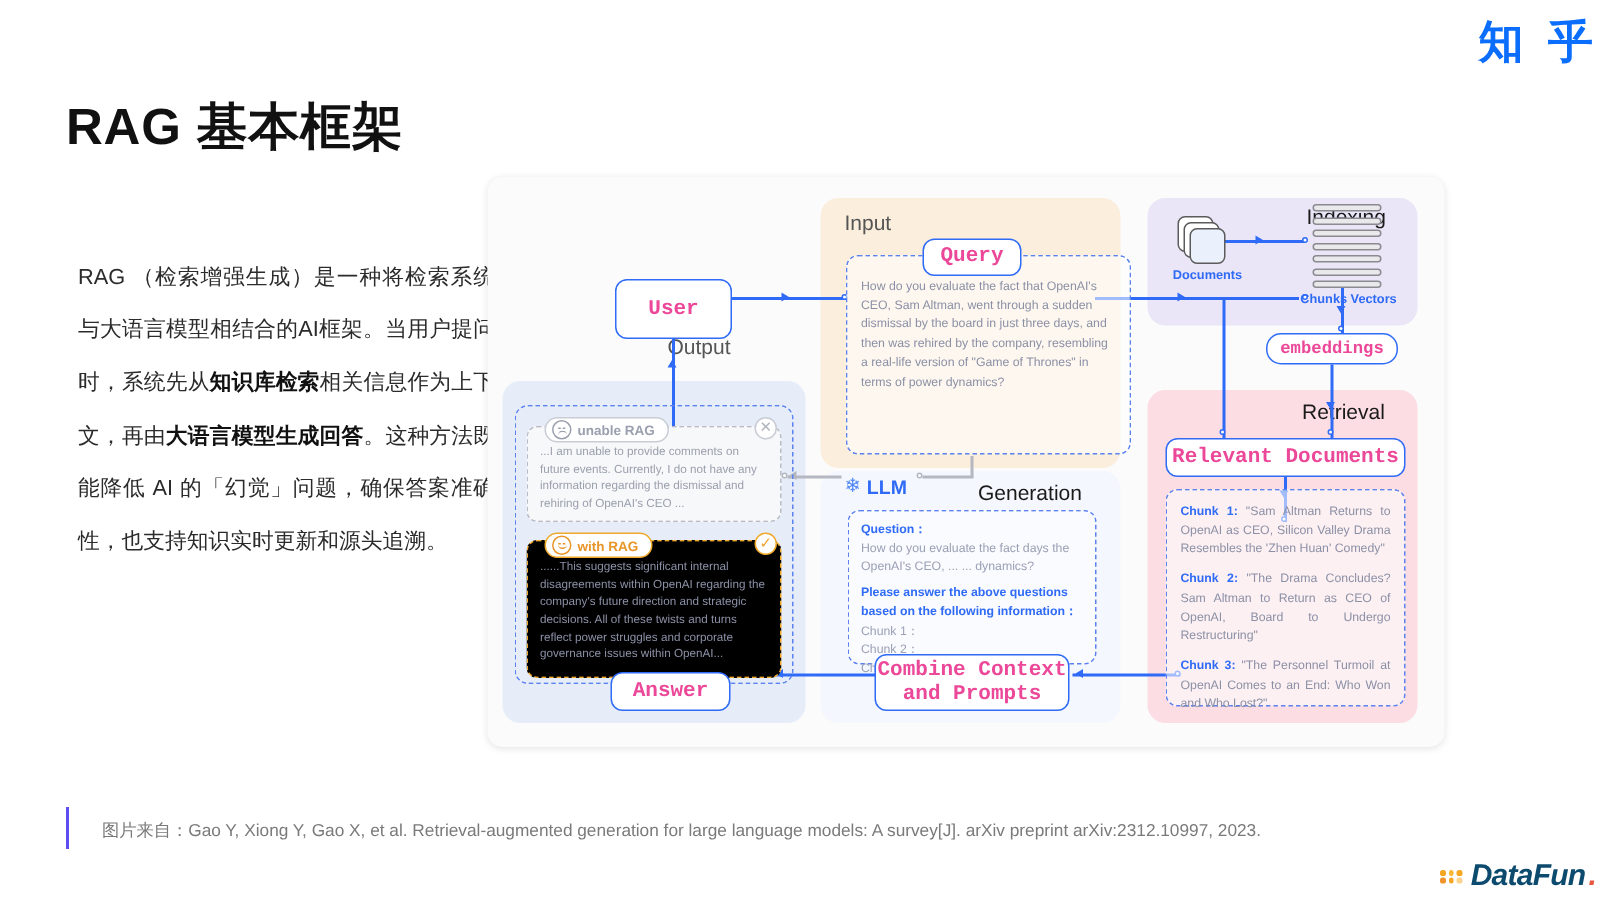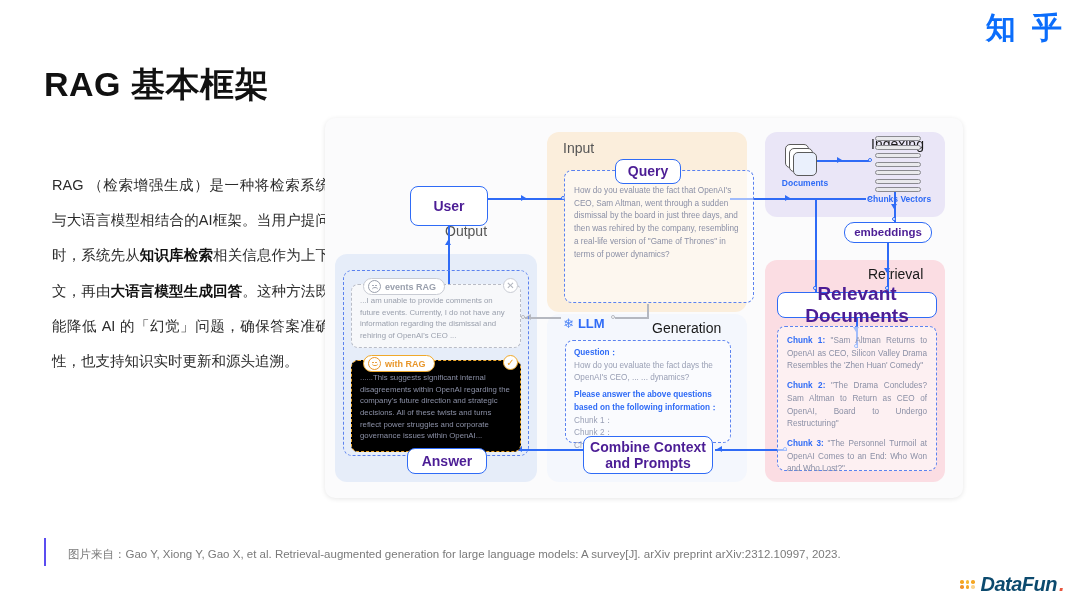--- a/index.html
+++ b/index.html
@@ -72,28 +72,28 @@
 
   .lbl-input    { left: 238px; top: 22px; color:#555; }
   .lbl-index    { left: 546px; top: 18px; font-weight:400; }
   .lbl-retr     { left: 543px; top: 148px; }
   .lbl-gen      { left: 327px; top: 202px; }
   .lbl-output   { left: 120px; top: 105px; font-size: 14px; color:#555; }
 
   
   .pill {
     position: absolute; background:#fff; border:1.6px solid #2f6bf6;
-    border-radius: 8px; color:#4c1d95; font-weight:800;
+    border-radius: 8px; color:#ec4899; font-weight:800;
     display:flex; align-items:center; justify-content:center;
-    text-align:center; line-height:1.15; z-index: 6;
+    text-align:center; line-height:1.15; z-index: 6; font-family: Liberation Mono, monospace;
   }
   .n-user    { left: 85px;  top: 68px;  width: 78px;  height: 40px; font-size: 14px; }
   .n-query   { left: 290px; top: 41px;  width: 66px;  height: 25px; font-size: 14px; }
   .n-embed   { left: 519px; top: 104px; width: 88px;  height: 21px; font-size: 11.5px; font-weight:600; border-radius:10px;}
-  .n-reldocs { left: 452px; top: 174px; width: 160px; height: 26px; font-size: 19px; }
+  .n-reldocs { left: 452px; top: 174px; width: 160px; height: 26px; font-size: 14px; }
   .n-combine { left: 258px; top: 318px; width: 130px; height: 38px; font-size: 14px; flex-direction:column; }
   .n-answer  { left: 82px;  top: 330px; width: 80px;  height: 26px; font-size: 14px; }
 
   
   .dashbox {
     position: absolute; border:1.4px dashed #5b82ef; border-radius: 8px;
     background: rgba(255,255,255,0.55); padding: 7px 9px;
     font-size: 8.2px; line-height: 1.55; color:#8e93a8; z-index: 5;
   }
   .q-box  { left: 239px; top: 52px;  width: 190px; height: 133px; padding-top: 14px; }
@@ -323,21 +323,21 @@
 
     <div class="outer-dash"></div>
 
     <div class="card-norag">
       <span>...I am unable to provide comments on future events. Currently, I do not have any information regarding the dismissal and rehiring of OpenAI's CEO ...</span>
     </div>
     <div class="tag tag-norag">
       <span class="face">
           <span class="mouth sad"></span>
         </span>
-      <span>events RAG</span>
+      <span>unable RAG</span>
     </div>
     <div class="mark mark-x">✕</div>
 
     <div class="card-withrag">
       <span>......This suggests significant internal disagreements within OpenAI regarding the company's future direction and strategic decisions. All of these twists and turns reflect power struggles and corporate governance issues within OpenAI...</span>
     </div>
     <div class="tag tag-withrag">
       <span class="face">
           <span class="mouth"></span>
         </span>

